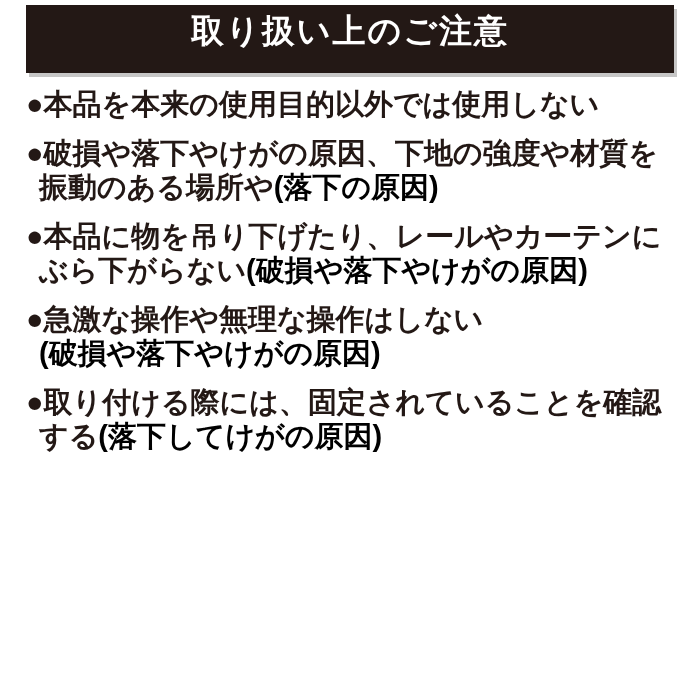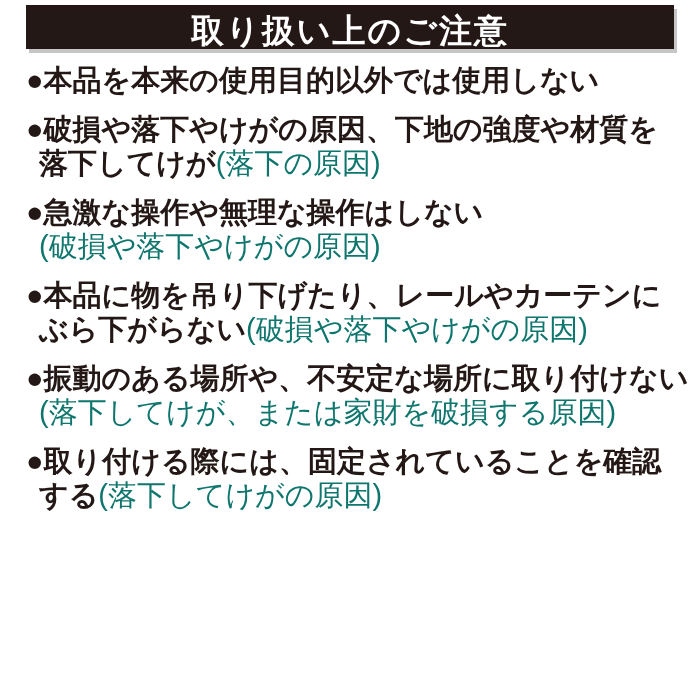--- a/index.html
+++ b/index.html
@@ -4,73 +4,69 @@
 <style>
   html, body { margin: 0; padding: 0; }
   body {
     width: 700px; height: 700px;
     background: #ffffff;
     overflow: hidden;
     font-family: "Liberation Sans", "DejaVu Sans", sans-serif;
   }
   .title-bar {
     margin: 5px 26px 0 26px;
-    height: 44px;
+    height: 68px;
     background: #231815;
     color: #ffffff;
     font-size: 33px;
     font-weight: 700;
     line-height: 52px;
     text-align: center;
     letter-spacing: 2px;
     box-shadow: 3px 4px 0 #c6c6c6;
   }
   .caution-list {
     margin: 14px 16px 0 26px;
     color: #231815;
     font-size: 29px;
   }
   .item { margin-bottom: 15px; }
   .line { line-height: 34px; white-space: nowrap; }
   .line.wrap { padding-left: 13px; }
   .bullet { font-weight: 700; }
   .b { font-weight: 700; }
-  .r { font-weight: 400; color: #0f766e; }
+  .r { font-weight: 700; color: #000000; }
 </style>
 </head>
 <body>
 
 <div class="title-bar"><span>取り扱い上のご注意</span></div>
 
 <div class="caution-list">
 
   <div class="item">
     <div class="line"><span class="bullet">●</span><span class="b">本品を本来の使用目的以外では使用しない</span><span class="r"></span></div>
     <div class="line wrap"><span class="b"></span><span class="r"></span></div>
   </div>
 
   <div class="item">
     <div class="line"><span class="bullet">●</span><span class="b">破損や落下やけがの原因、下地の強度や材質を</span><span class="r"></span></div>
-    <div class="line wrap"><span class="b">落下してけが</span><span class="r">(落下の原因)</span></div>
-  </div>
-
-  <div class="item">
-    <div class="line"><span class="bullet">●</span><span class="b">急激な操作や無理な操作はしない</span><span class="r"></span></div>
-    <div class="line wrap"><span class="b"></span><span class="r">(破損や落下やけがの原因)</span></div>
+    <div class="line wrap"><span class="b">振動のある場所や</span><span class="r">(落下の原因)</span></div>
   </div>
 
   <div class="item">
     <div class="line"><span class="bullet">●</span><span class="b">本品に物を吊り下げたり、レールやカーテンに</span><span class="r"></span></div>
     <div class="line wrap"><span class="b">ぶら下がらない</span><span class="r">(破損や落下やけがの原因)</span></div>
   </div>
 
   <div class="item">
-    <div class="line"><span class="bullet">●</span><span class="b">振動のある場所や、不安定な場所に取り付けない</span><span class="r"></span></div>
-    <div class="line wrap"><span class="b"></span><span class="r">(落下してけが、または家財を破損する原因)</span></div>
+    <div class="line"><span class="bullet">●</span><span class="b">急激な操作や無理な操作はしない</span><span class="r"></span></div>
+    <div class="line wrap"><span class="b"></span><span class="r">(破損や落下やけがの原因)</span></div>
   </div>
+
 
   <div class="item">
   </div>
 
 
   <div class="item">
     <div class="line"><span class="bullet">●</span><span class="b">取り付ける際には、固定されていることを確認</span><span class="r"></span></div>
     <div class="line wrap"><span class="b">する</span><span class="r">(落下してけがの原因)</span></div>
   </div>
 

